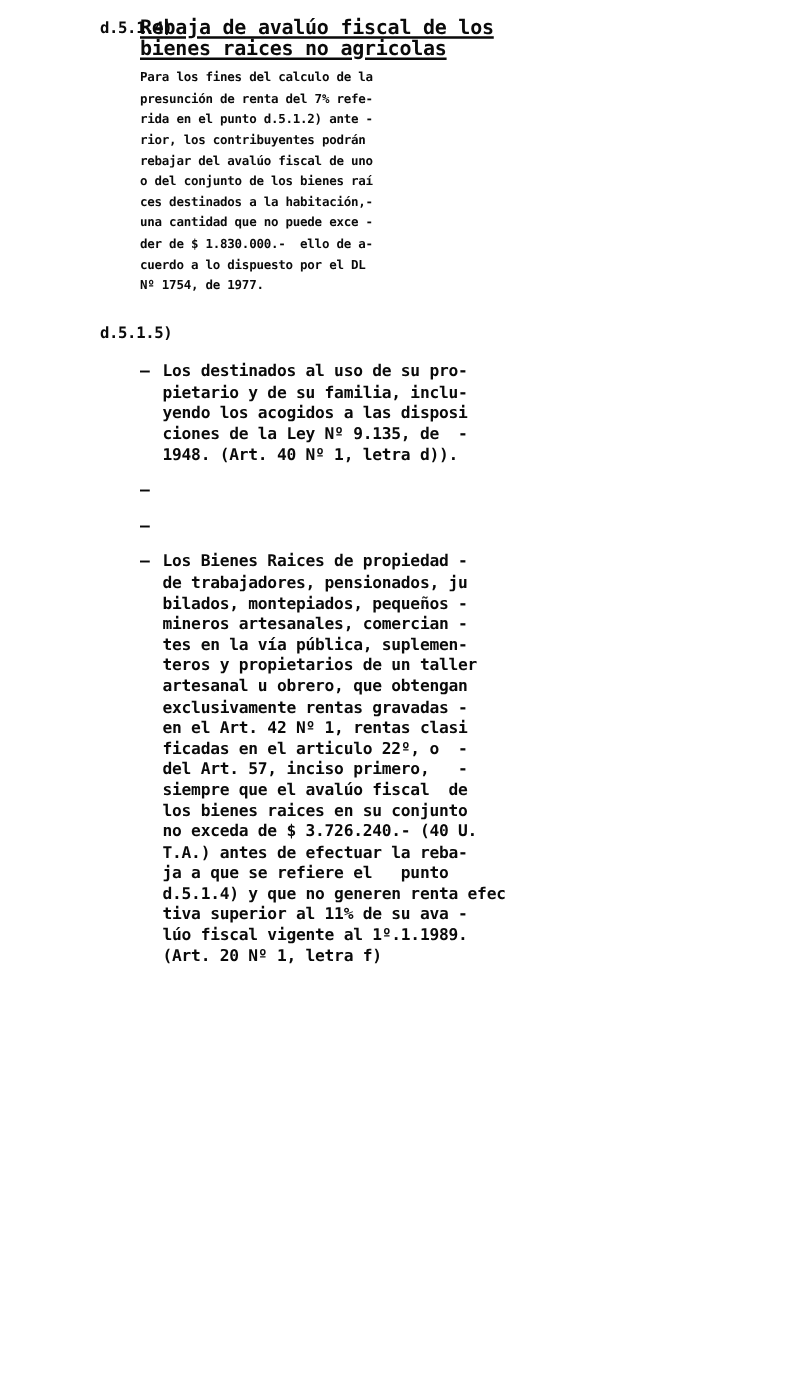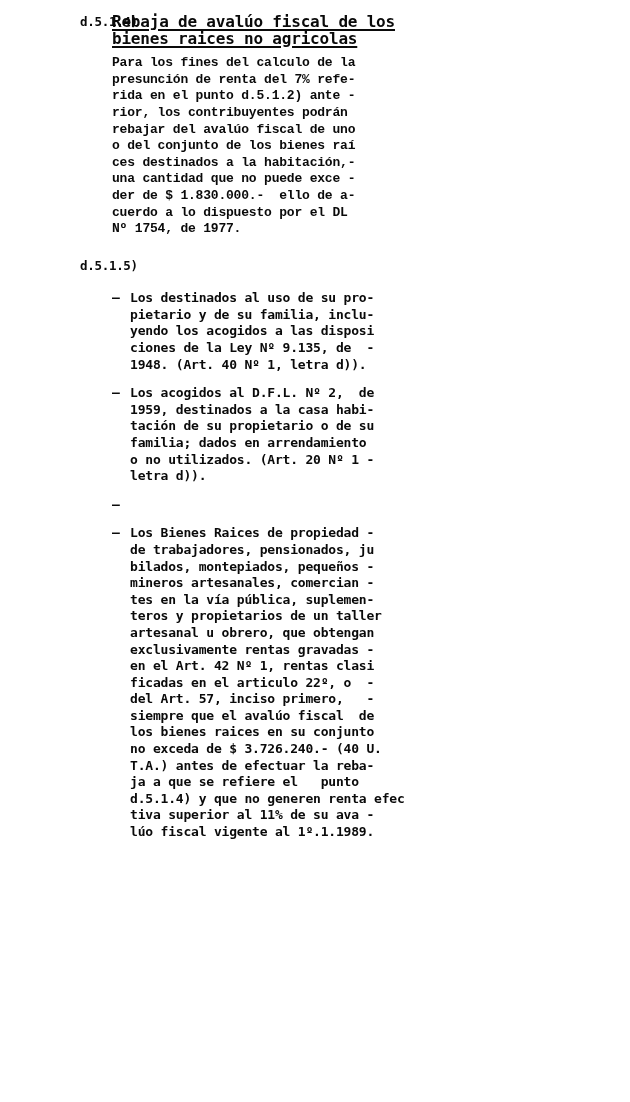--- a/index.html
+++ b/index.html
@@ -46,26 +46,25 @@
     white-space: pre-wrap;
   }
   .heading {
     text-decoration: underline;
     text-decoration-thickness: 1.5px;
     text-underline-offset: 2px;
   }
   .indent-body {
     padding-left: 112px;
     box-sizing: border-box;
-    font-size: 13px;
+    font-size: 10px;
     font-weight: bold;
     line-height: 16.6px;
     letter-spacing: -0.2px;
     white-space: pre-wrap;
-    font-family: Liberation Mono, monospace;
   }
   .bullet-block {
     display: flex;
     align-items: flex-start;
     padding-left: 112px;
     box-sizing: border-box;
   }
   .dash {
     flex: 0 0 18px;
     font-size: 13px;
@@ -127,26 +126,20 @@
 pietario y de su familia, inclu-
 yendo los acogidos a las disposi
 ciones de la Ley Nº 9.135, de  -
 1948. (Art. 40 Nº 1, letra d)).</div>
   </div>
 
   <div class="sp-12"></div>
 
   <div class="bullet-block">
     <div class="dash">–</div>
-    <div class="bullet-text">Los acogidos al D.F.L. Nº 2,  de
-1959, destinados a la casa habi-
-tación de su propietario o de su
-familia; dados en arrendamiento
-o no utilizados. (Art. 20 Nº 1 -
-letra d)).</div>
   </div>
 
   <div class="sp-12"></div>
 
   <div class="bullet-block">
     <div class="dash">–</div>
   </div>
 
   <div class="sp-12"></div>
 

